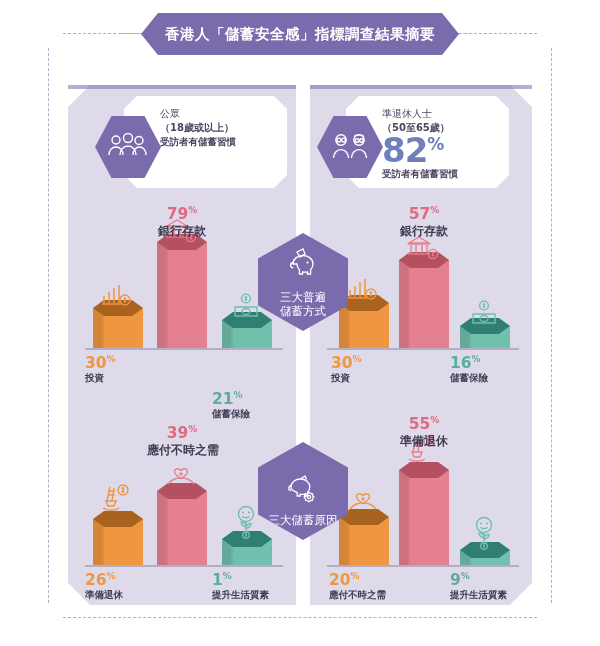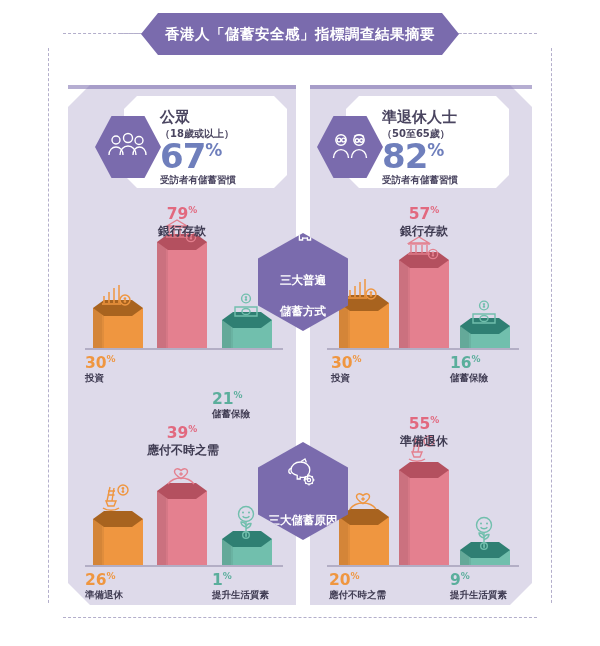--- a/index.html
+++ b/index.html
@@ -81,21 +81,21 @@
     background:#7a6bad;
     clip-path:polygon(25% 0,75% 0,100% 50%,75% 100%,25% 100%,0 50%);
     display:flex;align-items:center;justify-content:center;
   }
   .hex-left{left:95px;}
   .hex-right{left:317px;}
   .hex-badge svg{display:block;}
 
   .card-txt{position:absolute;}
   .card-txt .grp{
-    font-size:15px;color:#4a4560;font-weight:bold;line-height:1.25;
+    font-size:10px;color:#4a4560;font-weight:normal;line-height:1.25;
   }
   .card-txt .age{
     font-size:10px;color:#4a4560;font-weight:bold;line-height:1.3;
   }
   .card-txt .big{
     font-size:34px;color:#6f7fbc;font-weight:bold;line-height:.95;
     letter-spacing:-1px;
   }
   .card-txt .big .pc{font-size:17px;vertical-align:super;letter-spacing:0;}
   .card-txt .sub{font-size:9.5px;color:#4a4560;font-weight:bold;margin-top:2px;}
@@ -106,21 +106,21 @@
   
   .center-hex{
     position:absolute;width:90px;height:98px;
     background:#7a6bad;
     clip-path:polygon(50% 0,100% 26%,100% 74%,50% 100%,0 74%,0 26%);
     display:flex;flex-direction:column;align-items:center;justify-content:flex-end;
     padding-bottom:13px;box-sizing:border-box;
     z-index:6;
   }
   .center-hex .chl{
-    color:#ffffff;font-size:11.5px;font-weight:bold;line-height:1.22;text-align:right;margin-top:17px;
+    color:#ffffff;font-size:11.5px;font-weight:normal;line-height:1.22;text-align:right;
   }
   .hexA{left:258px;top:233px;}
   .hexB{left:258px;top:442px;}
   .hex-icon{margin-bottom:4px;}
 
   
   .chart{position:absolute;}
   .baseline{
     position:absolute;height:2px;background:#a49fb8;opacity:.75;
   }
@@ -203,23 +203,20 @@
         <circle cx="29" cy="9.5" r="1.8"></circle>
           <circle cx="33.4" cy="9.5" r="1.8"></circle>
         <path d="M23.5 27c0-5 3.4-8.4 7.5-8.4S38.5 22 38.5 27"></path>
       </g>
     </svg>
   </div>
 
   <div class="card-txt txt-left">
     <div class="grp">公眾</div>
     <div class="age">（18歲或以上）</div>
-    <div class="big">
-      <span>67</span><span class="pc">%</span>
-    </div>
     <div class="sub">受訪者有儲蓄習慣</div>
   </div>
 
   <div class="card-txt txt-right">
     <div class="grp">準退休人士</div>
     <div class="age">（50至65歲）</div>
     <div class="big">
       <span>82</span><span class="pc">%</span>
     </div>
     <div class="sub">受訪者有儲蓄習慣</div>

